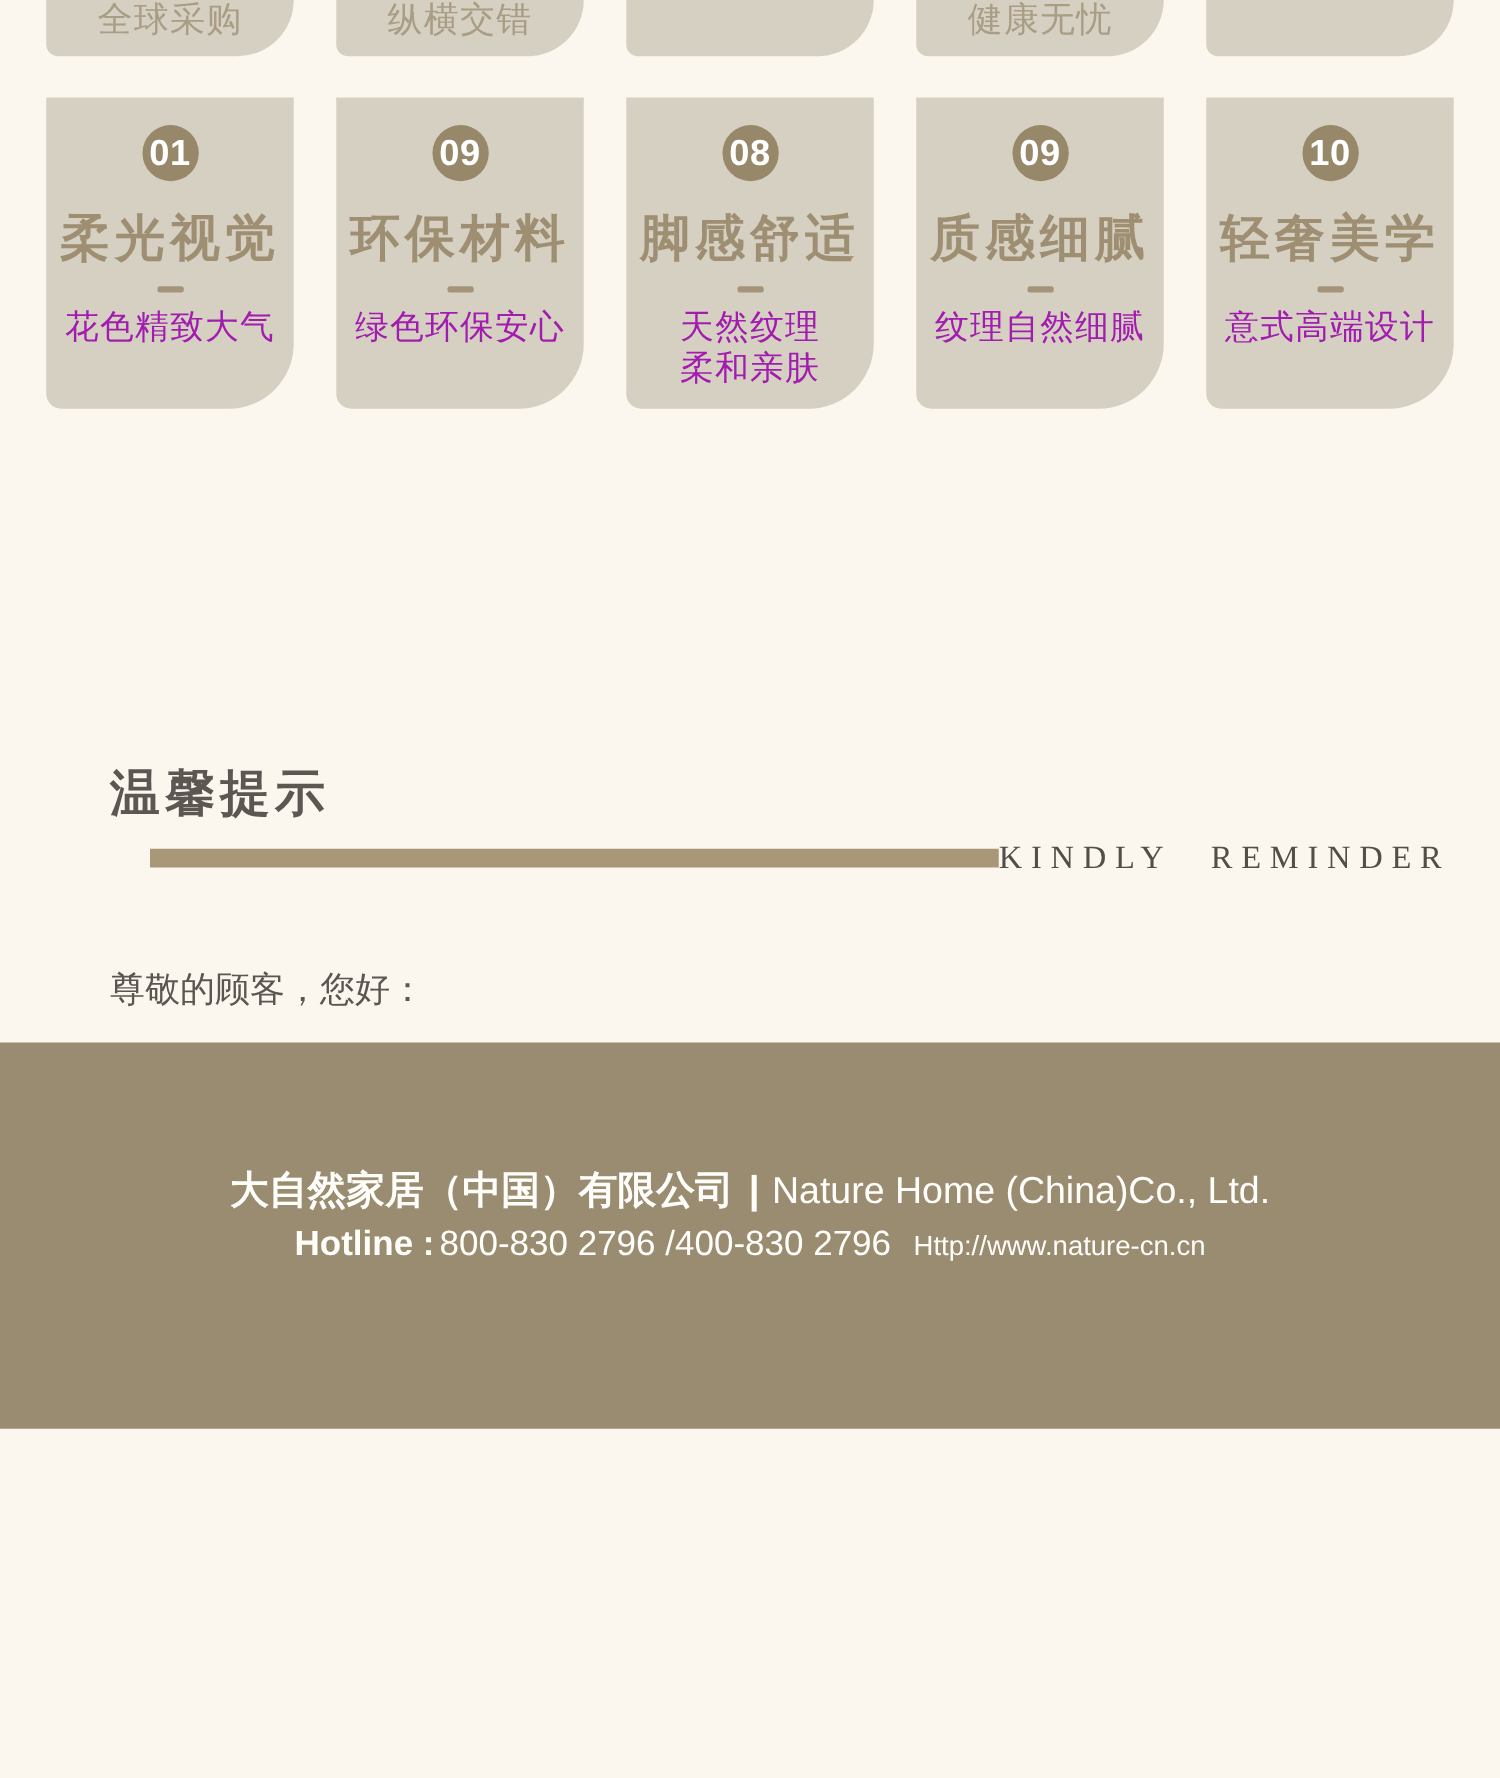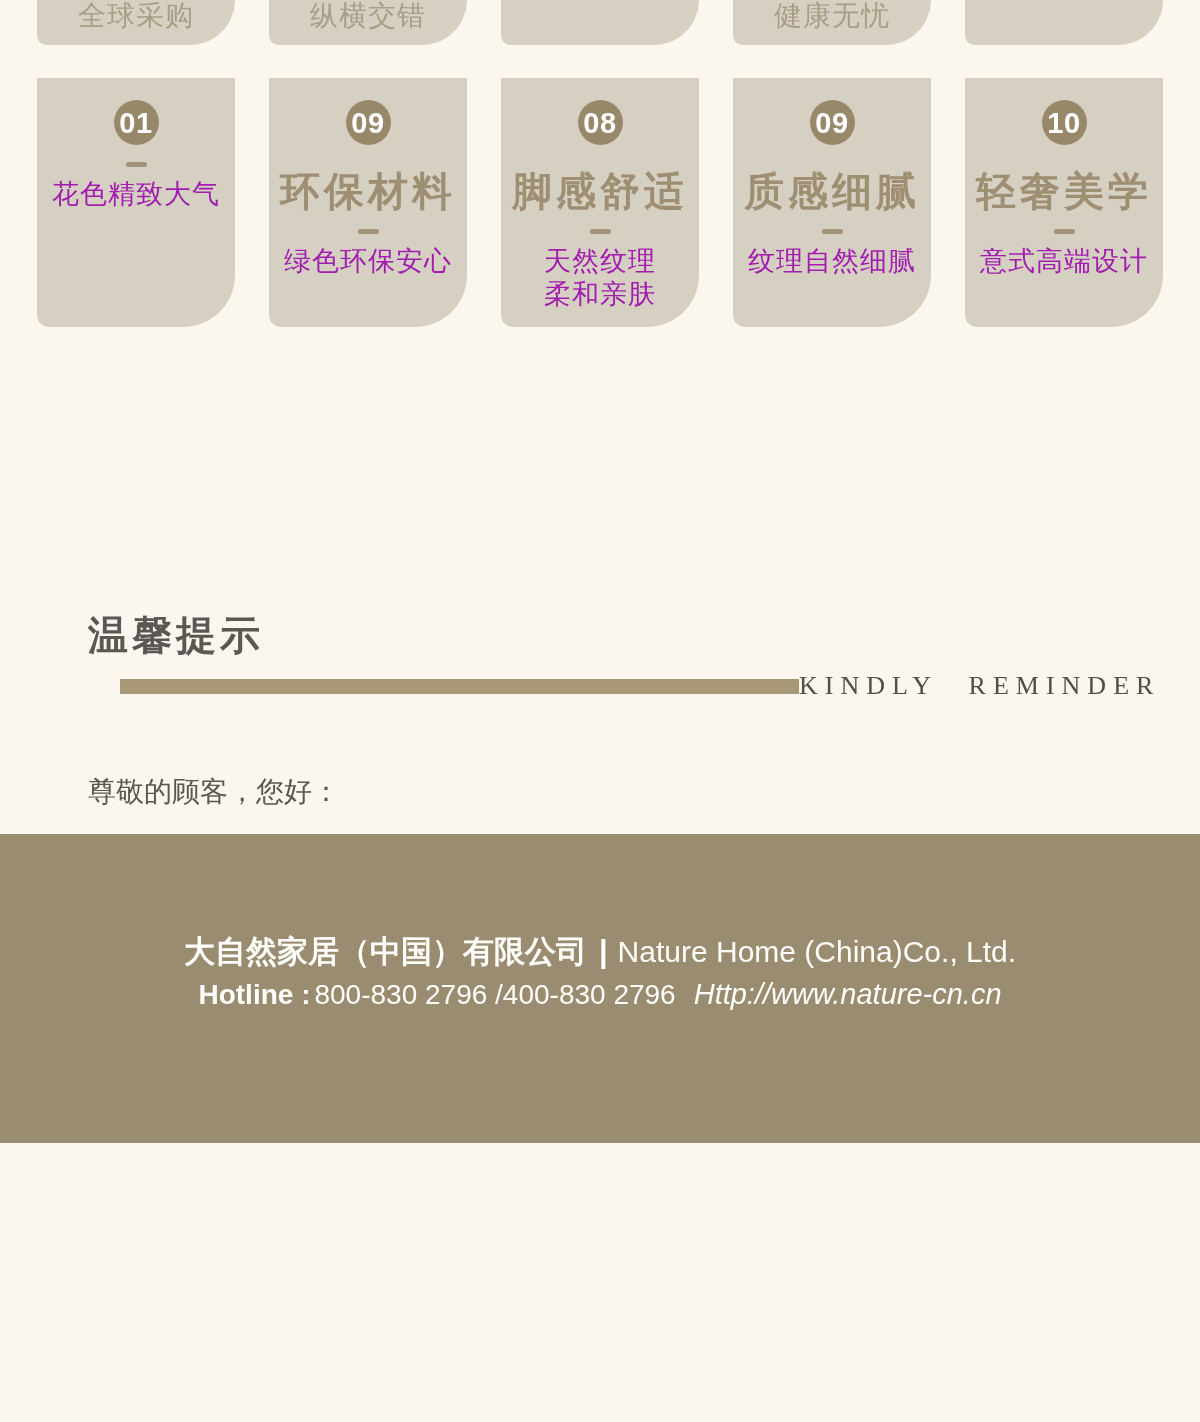--- a/index.html
+++ b/index.html
@@ -139,21 +139,21 @@
   }
   .f-line1 .sep{margin:0 10px 0 12px;font-weight:700;}
   .f-line1 .en{font-weight:400;font-size:30px;letter-spacing:0;}
   .f-line2{
     margin-top:9px;
     font-size:28px;line-height:32px;
     white-space:nowrap;
   }
   .f-line2 .hl{font-weight:700;}
   .f-line2 .hn{margin-left:4px;font-weight:400;}
-  .f-line2 .web{margin-left:18px;font-size:29px;font-weight:400;font-style:italic;}
+  .f-line2 .web{margin-left:18px;font-size:22px;font-weight:400;}
 </style>
 </head>
 <body>
 
 <div class="page">
 
   <div class="top-row">
     <div class="stub">
       <span class="stub-label">全球采购</span>
     </div>
@@ -167,20 +167,21 @@
       <span class="stub-label">健康无忧</span>
     </div>
     <div class="stub">
       <span class="stub-label"></span>
     </div>
   </div>
 
   <div class="feature-row">
     <div class="card">
       <div class="num">01</div>
+      <div class="card-title">柔光视觉</div>
       <div class="dash"></div>
       <div class="card-sub">花色精致大气</div>
     </div>
     <div class="card">
       <div class="num">09</div>
       <div class="card-title">环保材料</div>
       <div class="dash"></div>
       <div class="card-sub">绿色环保安心</div>
     </div>
     <div class="card">

